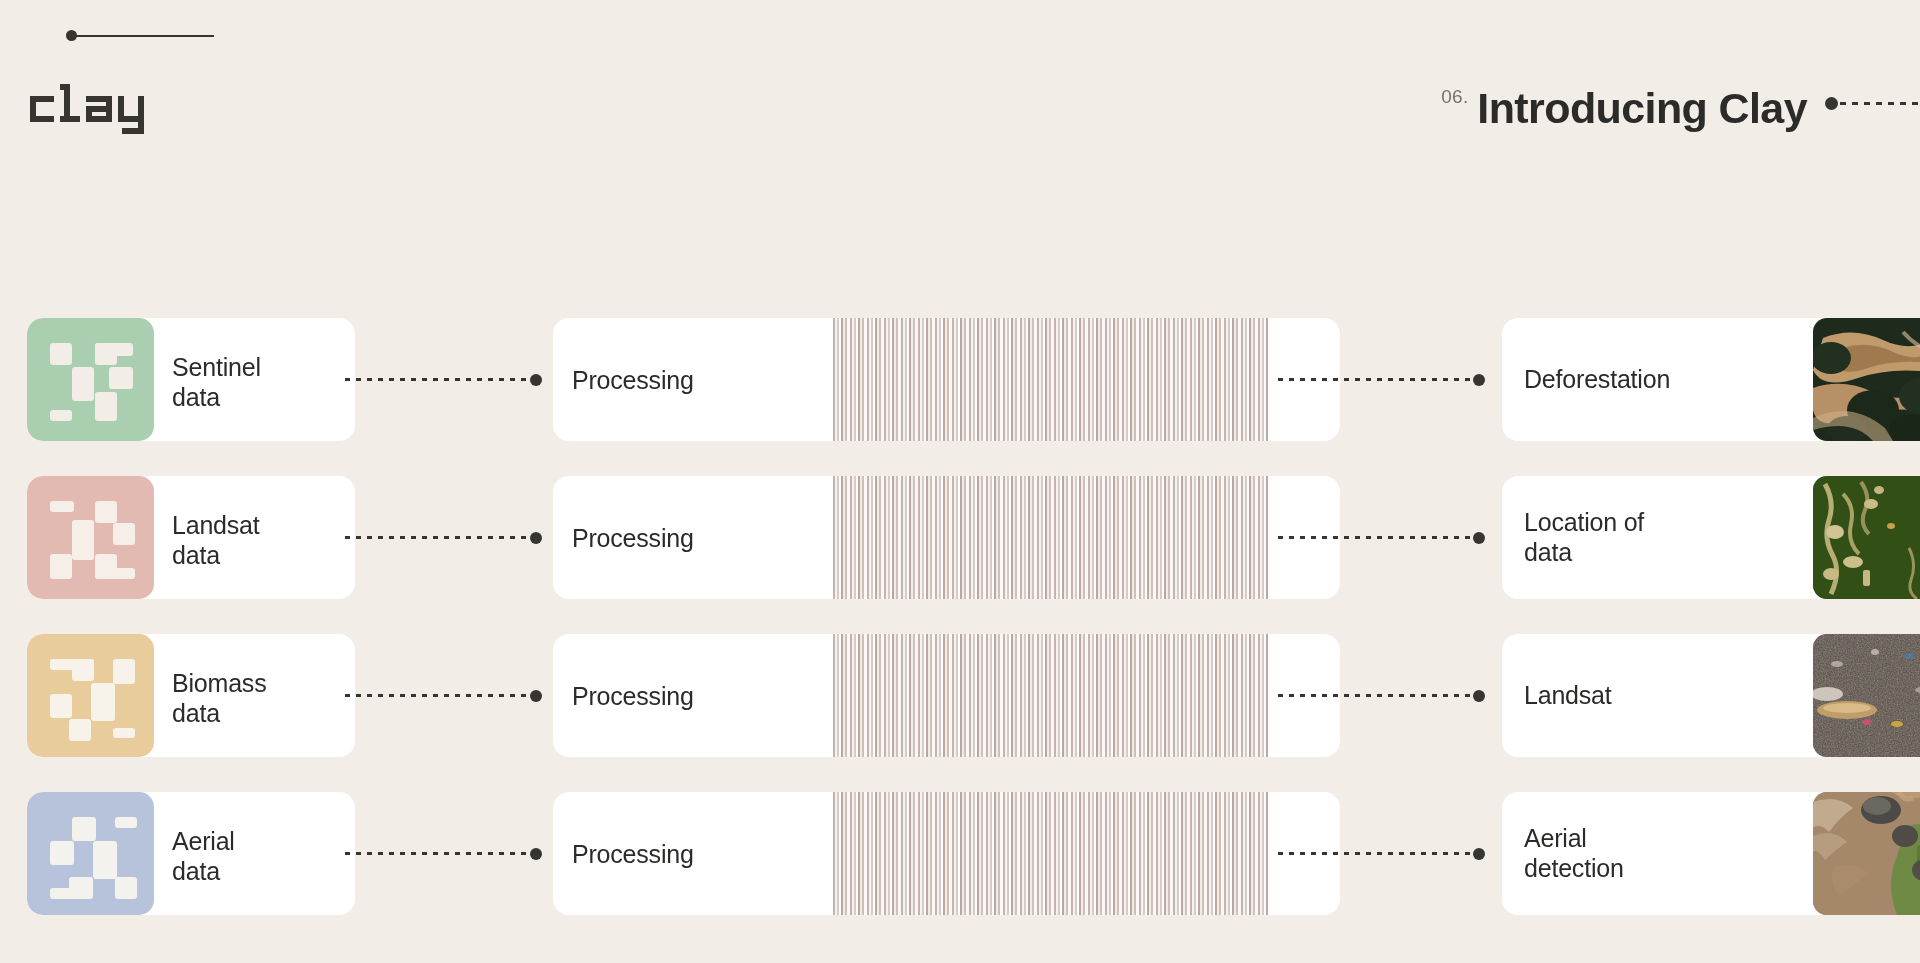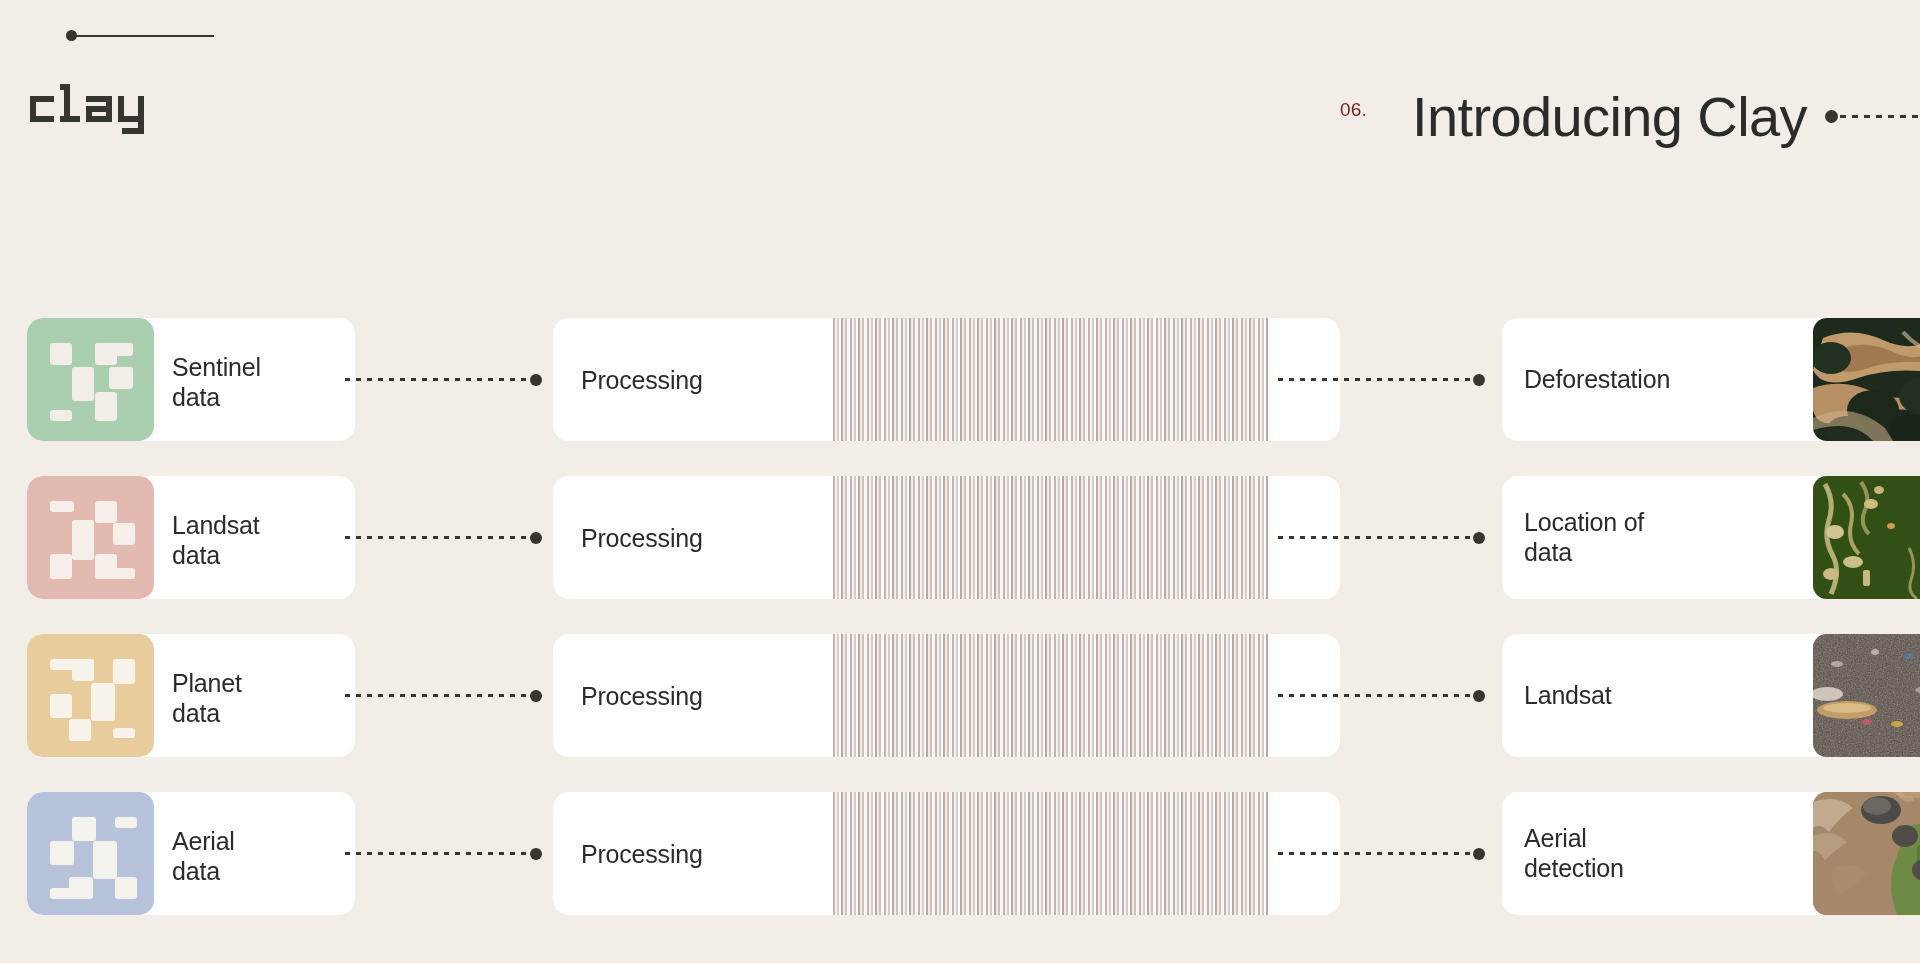--- a/index.html
+++ b/index.html
@@ -57,32 +57,31 @@
     top: 84px;
     display: flex;
     align-items: baseline;
     gap: 0;
     height: 52px;
   }
   .header-num {
     font-size: 19px;
     font-weight: 400;
     letter-spacing: .2px;
-    color: #7f1d1d;
+    color: #737373;
     position: relative;
     top: -20px;
     margin-right: 9px;
   }
   .header-title {
-    font-size: 56px;
-    font-weight: 400;
+    font-size: 43px;
+    font-weight: 700;
     letter-spacing: -0.6px;
     color: #2b2b29;
     white-space: nowrap;
-    margin-left: 36px;
   }
   .header-conn {
     display: flex;
     align-items: center;
     margin-left: 18px;
     position: relative;
     top: -13px;
   }
   .header-conn .dot {
     width: 13px; height: 13px;
@@ -177,21 +176,21 @@
     left: 553px;
     top: 0;
     width: 787px;
     height: 123px;
     background: #ffffff;
     border-radius: 16px;
     overflow: hidden;
   }
   .process-label {
     position: absolute;
-    left: 28px;
+    left: 19px;
     top: 50%;
     transform: translateY(-50%);
     font-size: 25px;
     letter-spacing: -0.2px;
     color: #2b2b29;
     z-index: 2;
     text-align: center;
   }
   .process-stripes {
     position: absolute;
@@ -414,21 +413,21 @@
             <rect x="23" y="25" width="44" height="11" rx="3"></rect>
             <rect x="45" y="25" width="22" height="22" rx="3"></rect>
             <rect x="86" y="25" width="22" height="25" rx="3"></rect>
             <rect x="64" y="49" width="24" height="38" rx="3"></rect>
             <rect x="23" y="60" width="22" height="24" rx="3"></rect>
             <rect x="42" y="85" width="22" height="22" rx="3"></rect>
             <rect x="86" y="94" width="22" height="10" rx="3"></rect>
           </g>
         </svg>
       </div>
-      <div class="source-label">Planet
+      <div class="source-label">Biomass
 data</div>
     </div>
 
     <div class="connector conn-left">
       <span class="dashes"></span>
       <span class="dot"></span>
     </div>
 
     <div class="card-process">
       <span class="process-label">Processing</span>

